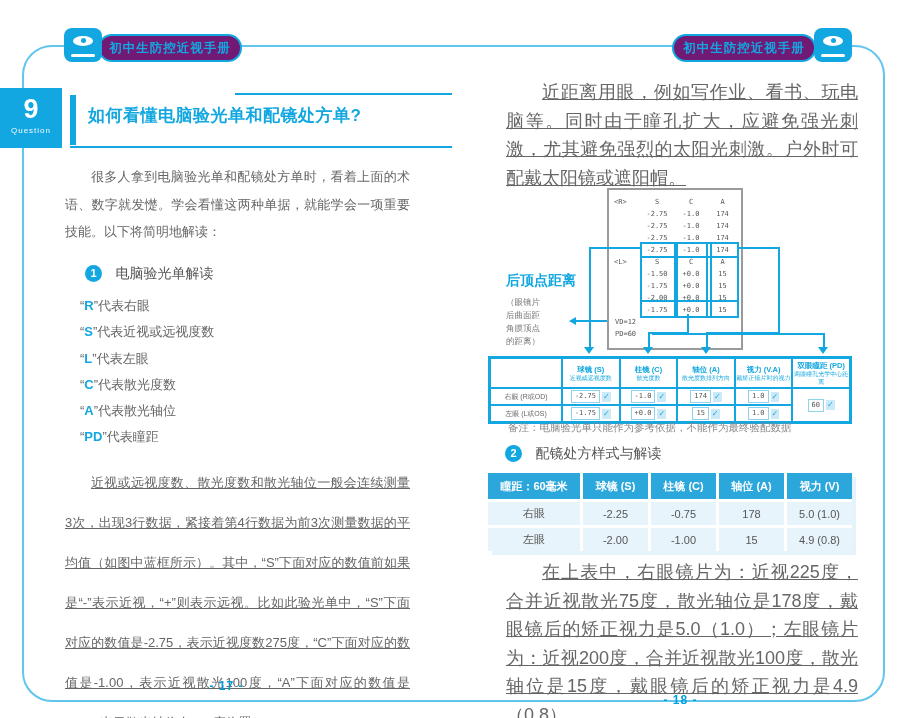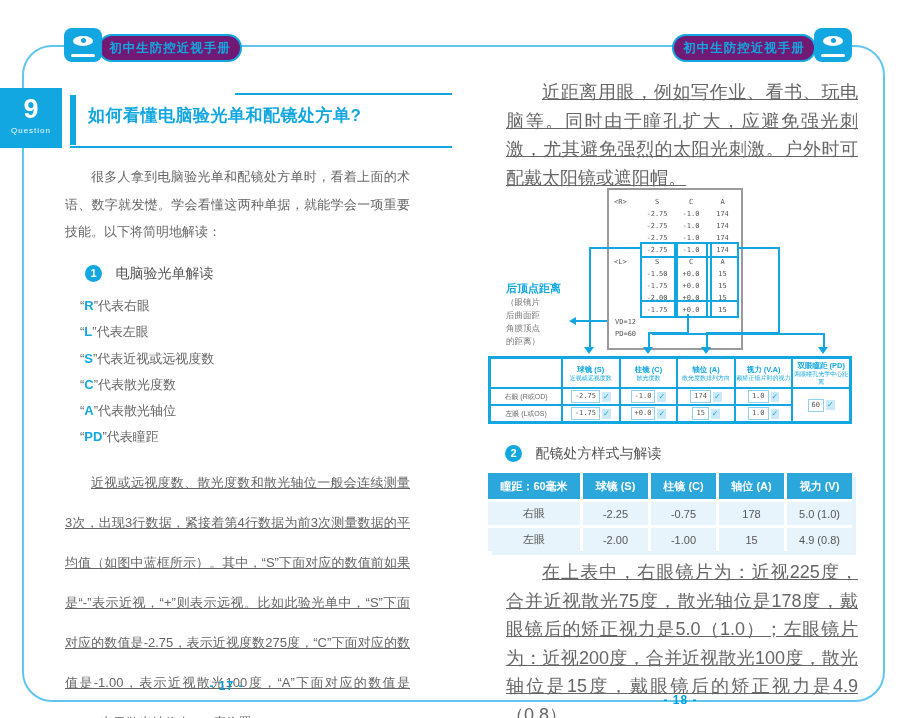--- a/index.html
+++ b/index.html
@@ -55,21 +55,21 @@
   .rrow{position:absolute;left:0;width:128px;height:12px;display:flex;
         font-family:"DejaVu Sans Mono","Liberation Mono",monospace;
         font-size:7px;line-height:12px;color:#555;}
   .rc0{width:26px;text-align:left;padding-left:5px;}
   .rc1{width:34px;text-align:center;}
   .rc2{width:34px;text-align:center;}
   .rc3{width:29px;text-align:center;}
   .vdpd{position:absolute;left:6px;font-family:"DejaVu Sans Mono","Liberation Mono",monospace;
         font-size:7px;color:#555;}
   .hl-col{position:absolute;border:2px solid var(--blue);background:transparent;}
-  .annot-title{position:absolute;left:506px;top:281px;color:var(--blue);font-size:11px;font-weight:bold;}
+  .annot-title{position:absolute;left:506px;top:272px;color:var(--blue);font-size:14px;font-weight:bold;}
   .annot-body{position:absolute;left:506px;top:296px;width:42px;color:#777;font-size:8.5px;line-height:13px;}
   .arrow-down{position:absolute;width:0;height:0;border-left:5px solid transparent;
               border-right:5px solid transparent;border-top:7px solid var(--blue);}
   .arrow-left{position:absolute;width:0;height:0;border-top:4px solid transparent;
               border-bottom:4px solid transparent;border-right:7px solid var(--blue);}
   
   .t1{position:absolute;left:488px;top:356px;width:364px;display:grid;
       grid-template-columns:72px repeat(5,1fr);grid-template-rows:30px 17px 17px;
       border:2px solid var(--blue);background:#fff;box-sizing:border-box;}
   .t1 .cell{border:1px solid var(--blue);display:flex;align-items:center;justify-content:center;
@@ -125,22 +125,22 @@
 
   <div class="para lp" style="top:163px;">很多人拿到电脑验光单和配镜处方单时，看着上面的术语、数字就发憷。学会看懂这两种单据，就能学会一项重要技能。以下将简明地解读：</div>
 
   <div class="abs" style="left:85px;top:264px;">
     <span class="num-circle">1</span>
     <span class="sec-title">电脑验光单解读</span>
   </div>
 
   <div class="terms">
     <div><span class="term-letter">R</span><span>代表右眼</span></div>
+    <div><span class="term-letter">S</span><span>代表近视或远视度数</span></div>
     <div><span class="term-letter">L</span><span>代表左眼</span></div>
-    <div><span class="term-letter">S</span><span>代表近视或远视度数</span></div>
     <div><span class="term-letter">C</span><span>代表散光度数</span></div>
     <div><span class="term-letter">A</span><span>代表散光轴位</span></div>
     <div><span class="term-letter">PD</span><span>代表瞳距</span></div>
   </div>
 
   <div class="para lp" style="top:463px;line-height:40px;text-decoration:underline;">近视或远视度数、散光度数和散光轴位一般会连续测量3次，出现3行数据，紧接着第4行数据为前3次测量数据的平均值（如图中蓝框所示）。其中，“S”下面对应的数值前如果是“-”表示近视，“+”则表示远视。比如此验光单中，“S”下面对应的数值是-2.75，表示近视度数275度，“C”下面对应的数值是-1.00，表示近视散光100度，“A”下面对应的数值是174，表示散光轴位在174度位置。</div>
 
   <div class="footer" style="left:0;">- 17 -</div>
 
   <div class="para rp" style="top:78px;">近距离用眼，例如写作业、看书、玩电脑等。同时由于瞳孔扩大，应避免强光刺激，尤其避免强烈的太阳光刺激。户外时可配戴太阳镜或遮阳帽。</div>
@@ -302,20 +302,21 @@
     <div class="cell" style="grid-row:3;">
         <span class="vbox">15</span>
         <span class="check">✓</span>
       </div>
     <div class="cell" style="grid-row:3;">
         <span class="vbox">1.0</span>
         <span class="check">✓</span>
       </div>
   </div>
 
+  <div class="note">备注：电脑验光单只能作为参考依据，不能作为最终验配数据</div>
 
   <div class="sec2">
     <span class="num-circle">2</span>
     <span class="sec-title">配镜处方样式与解读</span>
   </div>
 
   <div class="t2">
     <div class="hc">瞳距：60毫米</div>
     <div class="hc">球镜 (S)</div>
     <div class="hc">柱镜 (C)</div>

